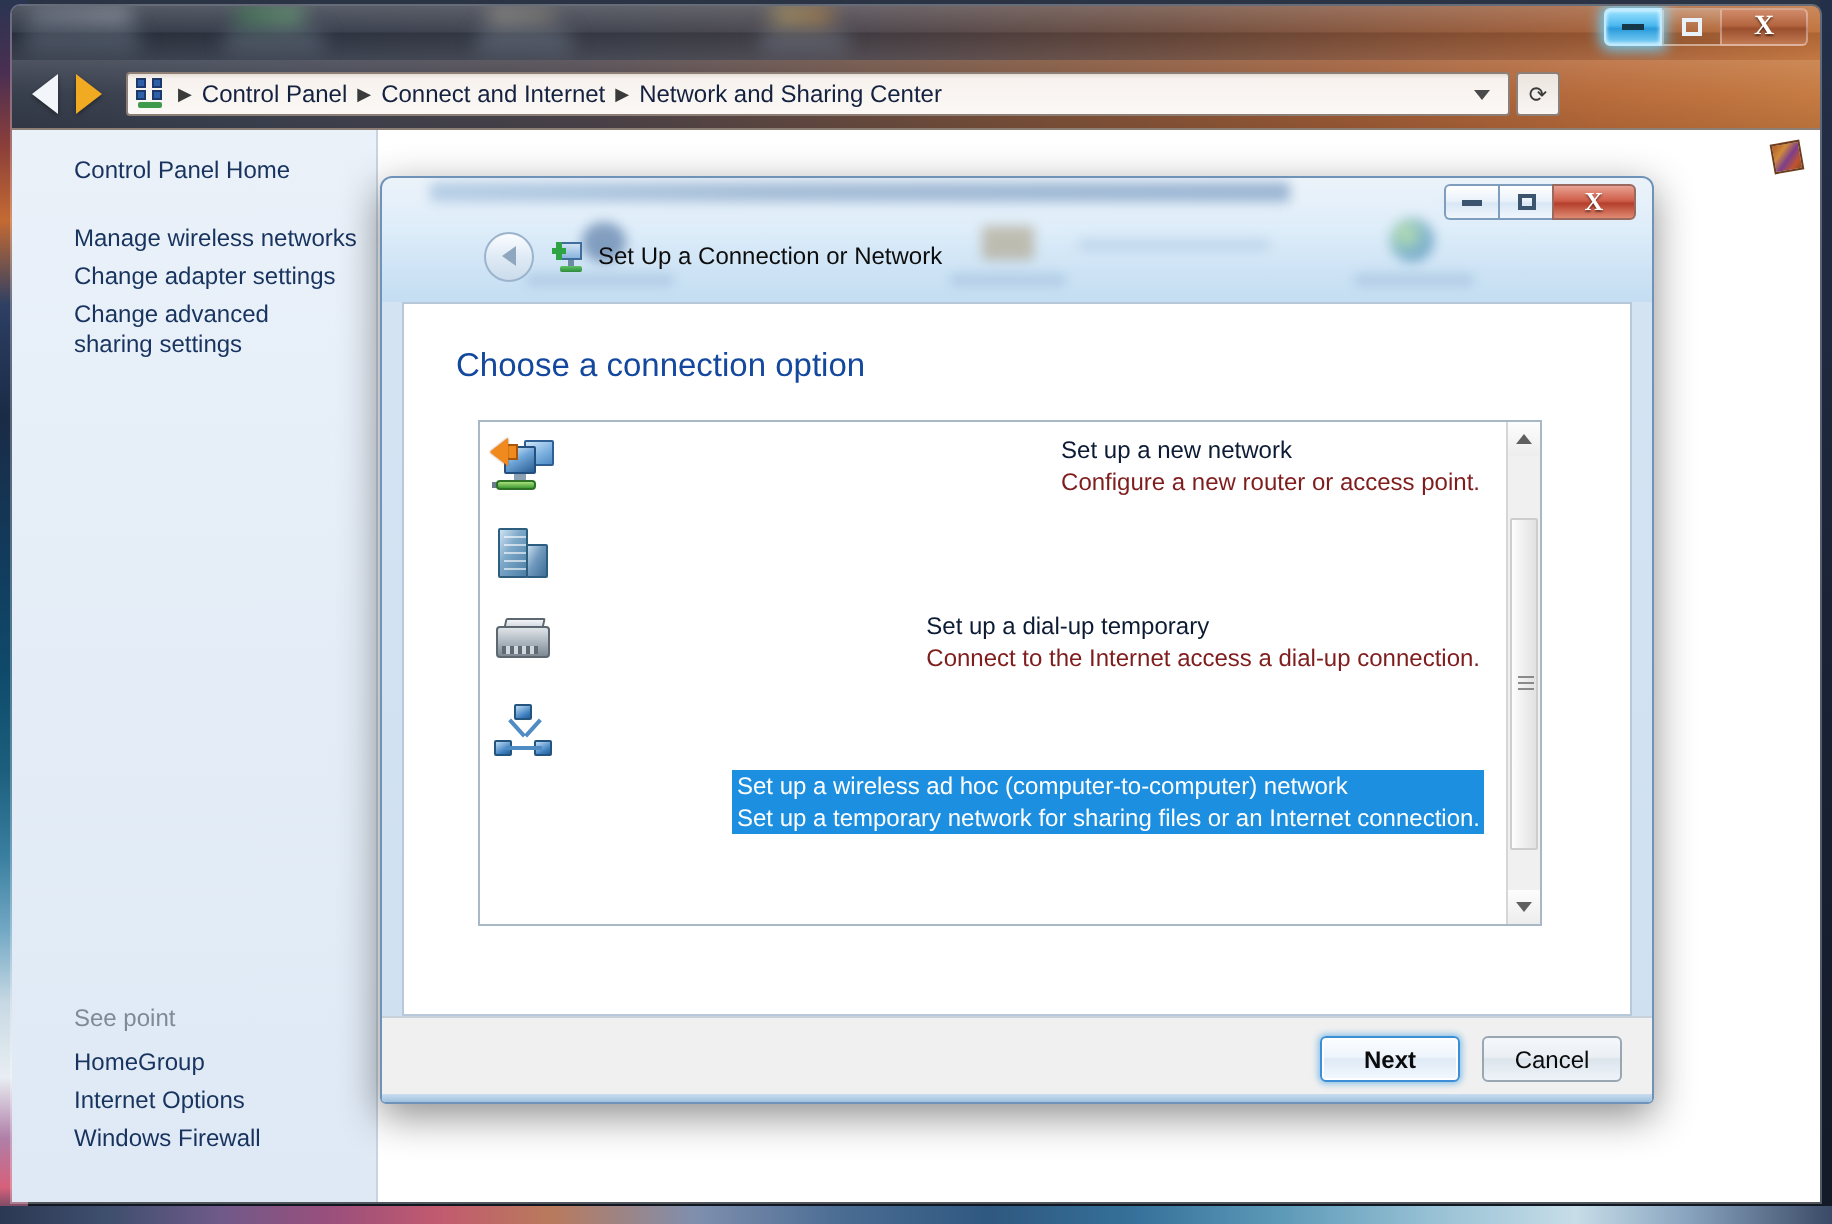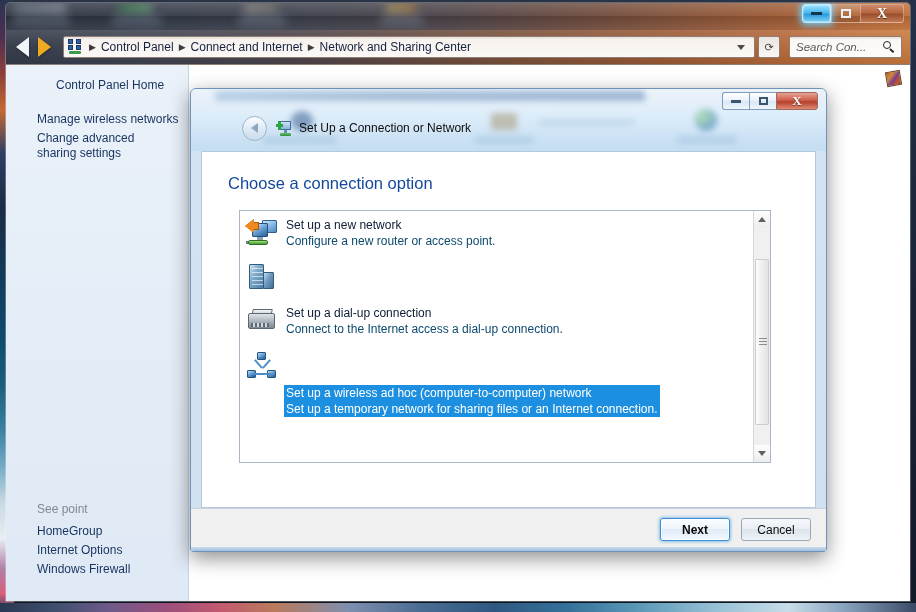--- a/index.html
+++ b/index.html
@@ -208,21 +208,21 @@
     background: linear-gradient(180deg, #eaf1f9 0%, #e4edf7 50%, #dfe9f5 100%);
     border-right: 1px solid #c8d4e2;
     box-sizing: border-box;
   }
   .side-link {
     font-size: 12px; color: #17335e;
     padding: 2px 0 2px 31px;
     line-height: 15px;
     cursor: default;
   }
-  #side-home { padding-top: 13px; margin-left: 19px; }
+  #side-home { padding-top: 13px; }
   #side-group-1 { margin-top: 15px; }
   .side-heading {
     font-size: 12px; color: #7f8a96;
     padding: 0 0 6px 31px;
   }
   #see-also { position: absolute; left: 0; bottom: 22px; width: 183px; }
 
   #main-pane {
     position: absolute; left: 184px; top: 0; width: 720px; height: 536px;
     background: #ffffff;
@@ -350,31 +350,32 @@
     border: 1px solid #a9b8c6;
     background: #fff;
     box-sizing: border-box;
     overflow: hidden;
   }
   .opt-rows { position: absolute; left: 0; top: 0; width: 514px; }
   .opt-row {
     display: flex; align-items: flex-start;
     padding: 6px 12px 6px 2px;
     cursor: default;
+    justify-content: space-between;
   }
   .opt-row.selected .opt-title,
   .opt-row.selected .opt-desc { color: #ffffff; }
   .opt-text-wrap { display: inline-block; }
   .opt-row.selected .opt-text-wrap {
     background: #1c8fe0;
     margin-top: 36px;
   }
   .opt-icon { width: 32px; height: 32px; margin: 0 6px 0 4px; position: relative; flex: none; }
   .opt-title { font-size: 12px; color: #0c1b33; line-height: 16px; white-space: nowrap; padding: 0 2px; }
-  .opt-desc  { font-size: 12px; color: #0c4a6e; line-height: 16px; white-space: nowrap; padding: 0 2px; }
+  .opt-desc  { font-size: 12px; color: #7f1d1d; line-height: 16px; white-space: nowrap; padding: 0 2px; }
 
   
   .ic-mon-back {
     position: absolute; right: 1px; top: 3px; width: 15px; height: 13px;
     background: linear-gradient(150deg, #cfe6fa 0%, #7fb2e0 55%, #4e8bc4 100%);
     border: 1px solid #2f5f93; box-sizing: border-box; border-radius: 1px;
   }
   .ic-mon-front {
     position: absolute; left: 6px; top: 6px; width: 16px; height: 14px;
     background: linear-gradient(150deg, #e8f3fd 0%, #6fa6d8 45%, #2c5e95 100%);
@@ -553,35 +554,29 @@
       <span class="bc-sep">▶</span>
       <span class="bc-item">Network and Sharing Center</span>
       <span class="bc-spacer"></span>
       <span class="bc-caret"></span>
     </div>
 
     <div id="refresh-btn">
       <span>⟳</span>
     </div>
 
-    <div id="search-box">
-      <div id="search-input-text">Search Con...</div>
-      <div class="search-glass">
-        <div class="ring"></div>
-          <div class="handle"></div>
-      </div>
-    </div>
   </div>
 
   <div id="explorer-content">
 
     <div id="sidebar">
       <div class="side-link" id="side-home">Control Panel Home</div>
       <div id="side-group-1">
         <div class="side-link">Manage wireless networks</div>
+        <div class="side-link">Change adapter settings</div>
         <div class="side-link" style="padding-right:34px;">Change advanced sharing settings</div>
       </div>
 
       <div id="see-also">
         <div class="side-heading">See point</div>
         <div class="side-link">HomeGroup</div>
         <div class="side-link">Internet Options</div>
         <div class="side-link">Windows Firewall</div>
       </div>
     </div>
@@ -668,21 +663,21 @@
           </div>
         </div>
 
         <div class="opt-row">
           <div class="opt-icon">
             <div class="ic-fax-top"></div>
             <div class="ic-fax-body"></div>
             <div class="ic-fax-keys"></div>
           </div>
           <div class="opt-text-wrap">
-            <div class="opt-title">Set up a dial-up connection</div>
+            <div class="opt-title">Set up a dial-up temporary</div>
             <div class="opt-desc">Connect to the Internet access a dial-up connection.</div>
           </div>
         </div>
 
         <div class="opt-row selected">
           <div class="opt-icon">
             <div class="adhoc-node" style="left:11px; top:3px;"></div>
             <div class="adhoc-node" style="left:1px; top:21px;"></div>
             <div class="adhoc-node" style="left:21px; top:21px;"></div>
             <div class="adhoc-link" style="left:7px; top:14px; width:11px; transform:rotate(48deg);"></div>

